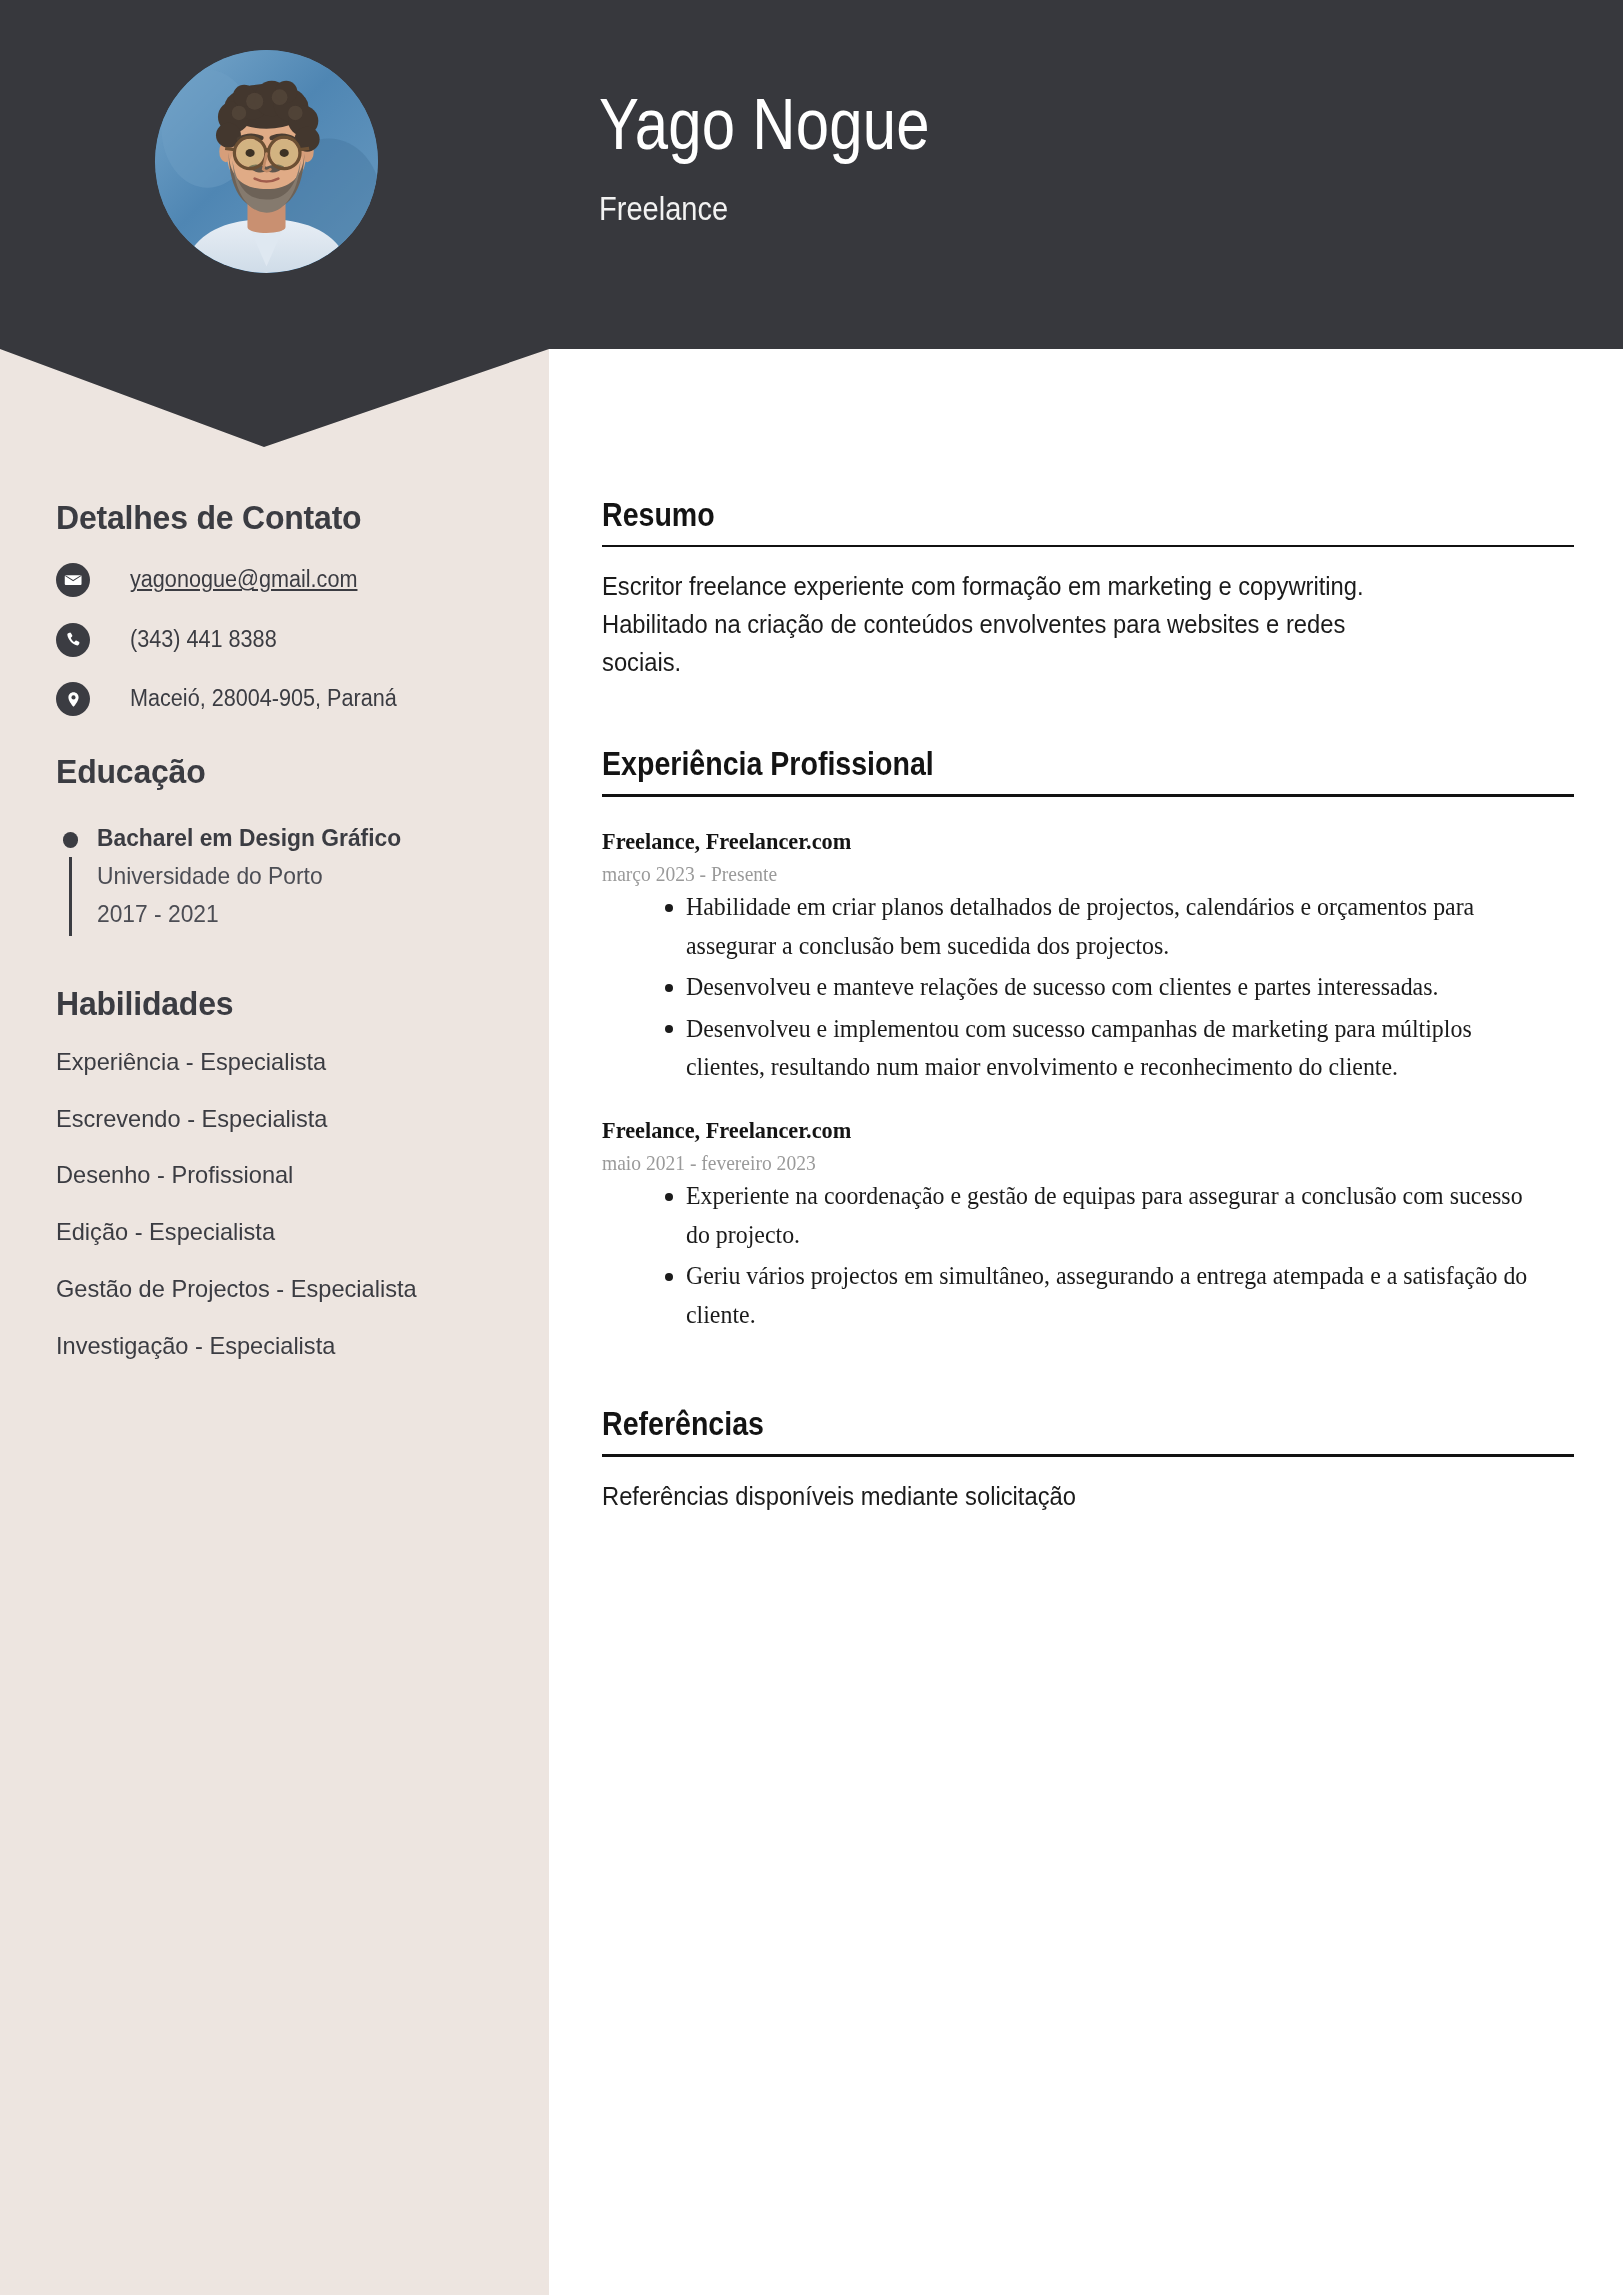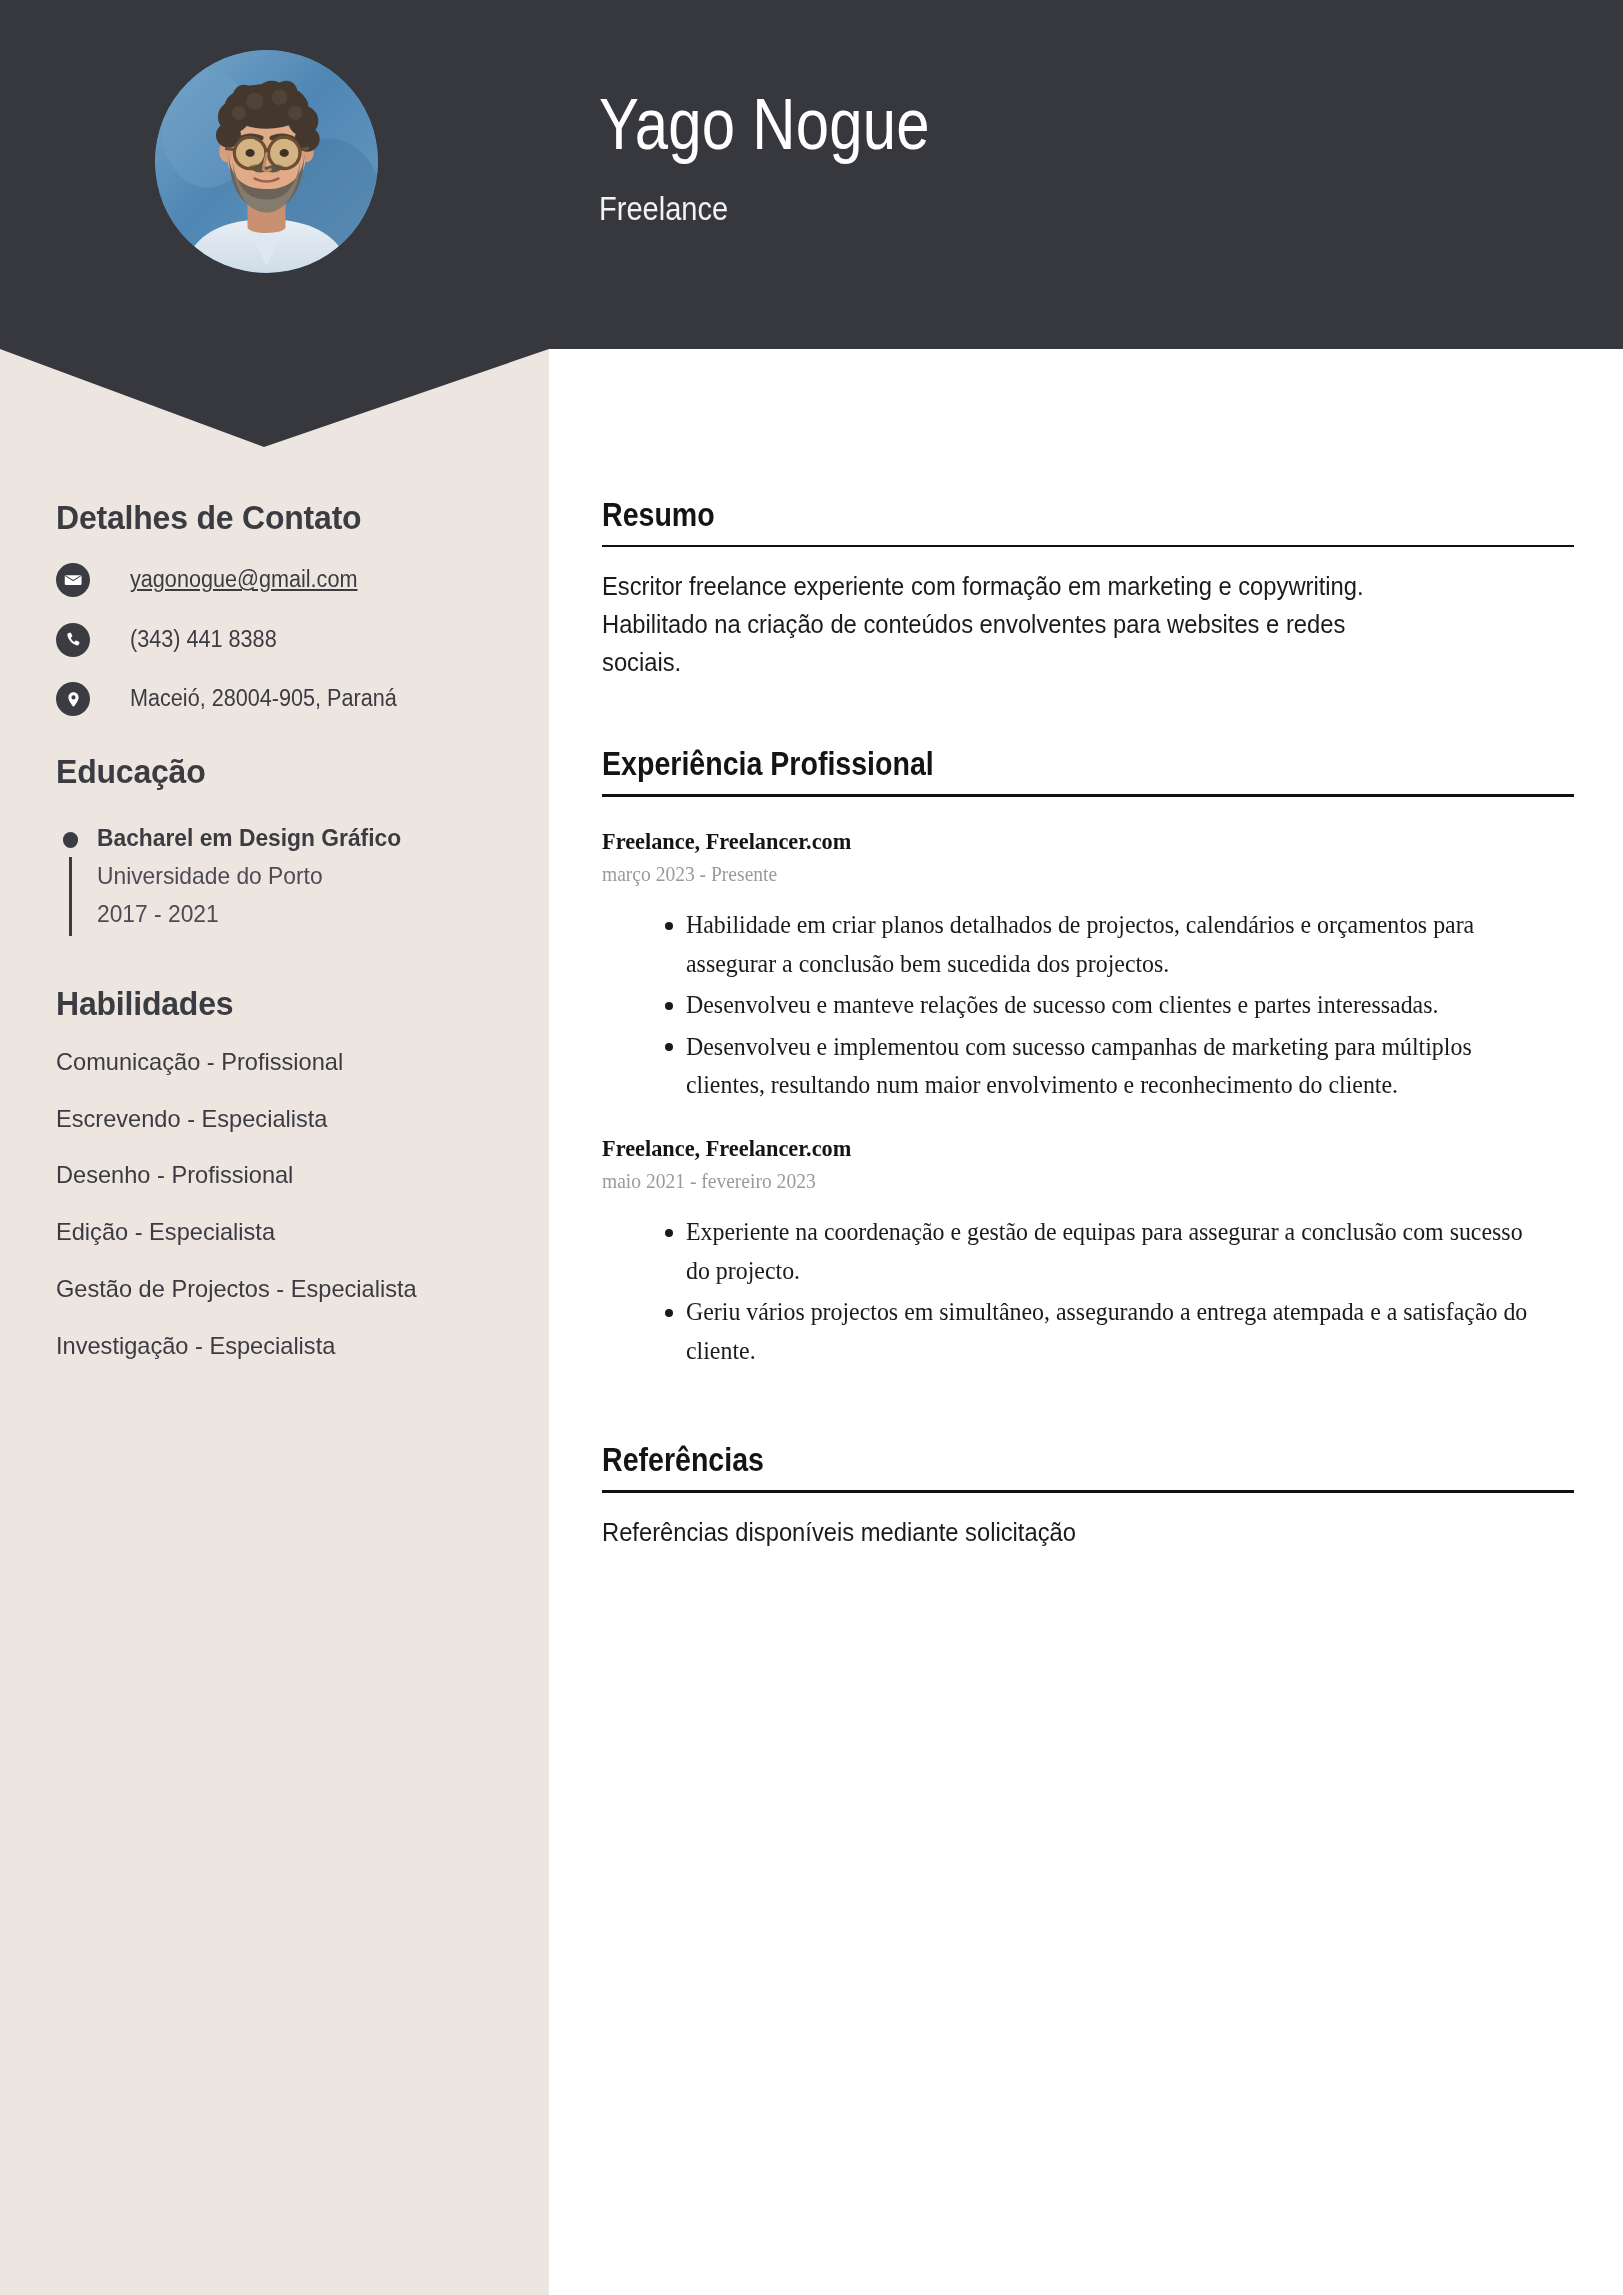--- a/index.html
+++ b/index.html
@@ -247,21 +247,21 @@
   .job-dates {
     margin-top: 5.2px;
     font-size: 21px;
     line-height: 1.25;
     color: #9a9a9a;
     transform: scaleX(0.93);
     transform-origin: left center;
     white-space: nowrap;
   }
   .job-bullets {
-    margin-top: 19px;
+    margin-top: 1px;
     padding-left: 0;
     list-style: none;
   }
   .job-bullets li {
     position: relative;
     padding-left: 84px;
     font-size: 25px;
     line-height: 1.55;
     color: #1b1b1b;
     margin-bottom: 2.6px;
@@ -421,21 +421,21 @@
       <span class="edu-dot"></span>
       <span class="edu-line"></span>
       <div class="edu-degree">Bacharel em Design Gráfico</div>
       <div class="edu-school">Universidade do Porto</div>
       <div class="edu-dates">2017 - 2021</div>
     </div>
 
     <div class="side-heading skills-heading">Habilidades</div>
 
     <div class="skills-list">
-      <div class="skill-item">Comunicação - Profissional</div>
+      <div class="skill-item">Experiência - Especialista</div>
       <div class="skill-item">Escrevendo - Especialista</div>
       <div class="skill-item">Desenho - Profissional</div>
       <div class="skill-item">Edição - Especialista</div>
       <div class="skill-item">Gestão de Projectos - Especialista</div>
       <div class="skill-item">Investigação - Especialista</div>
     </div>
 
   </div>
 
   <div class="main">

